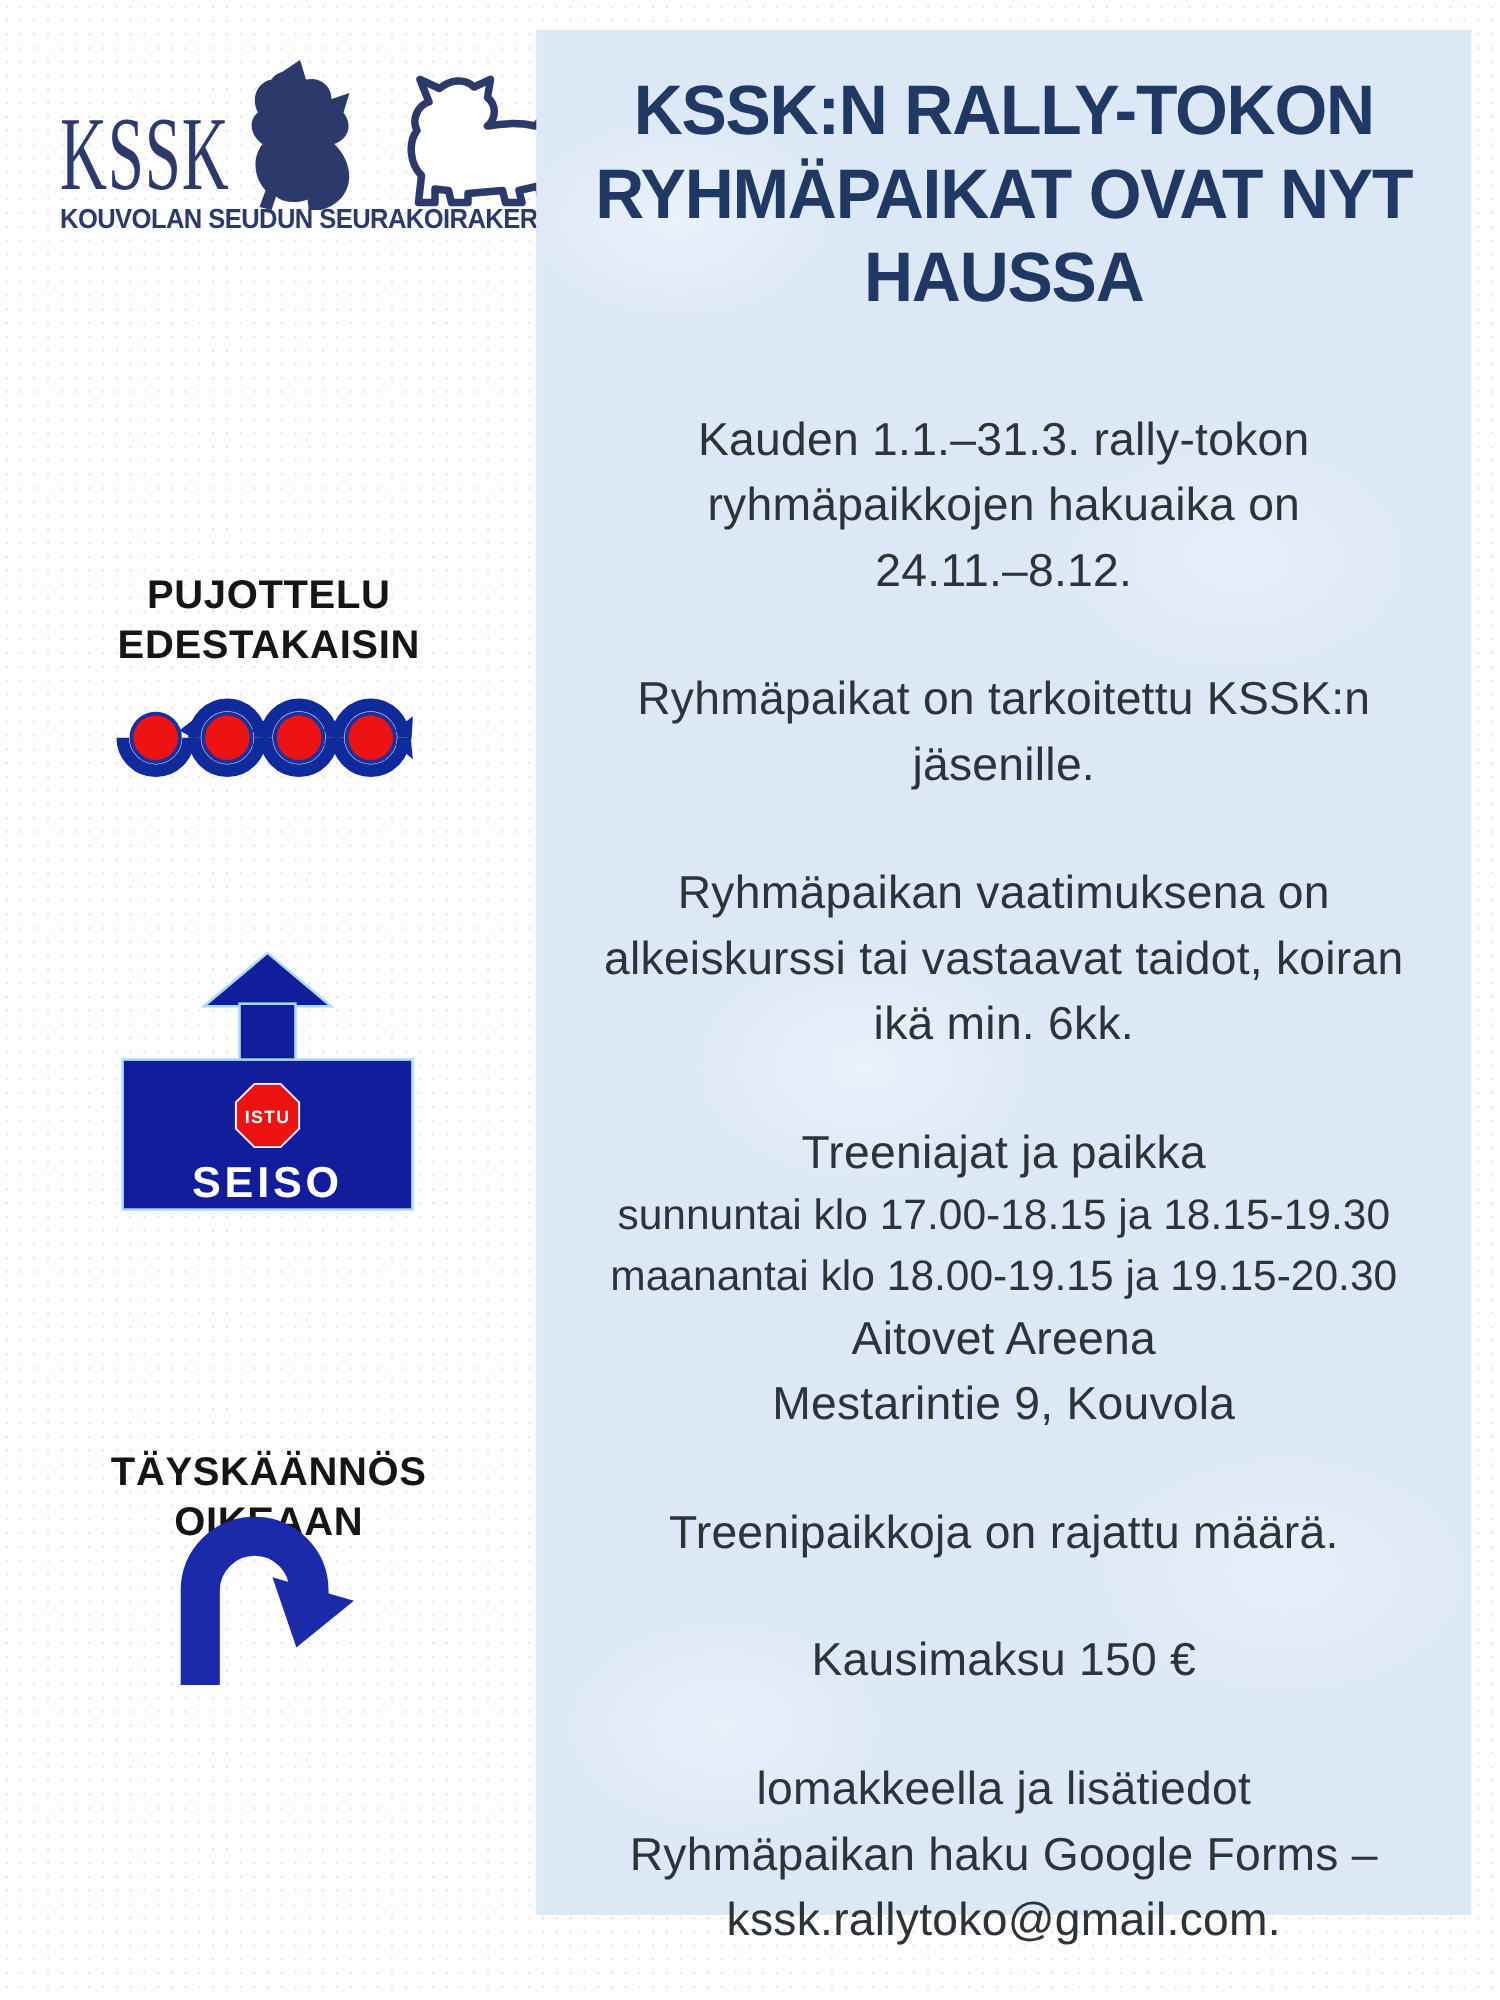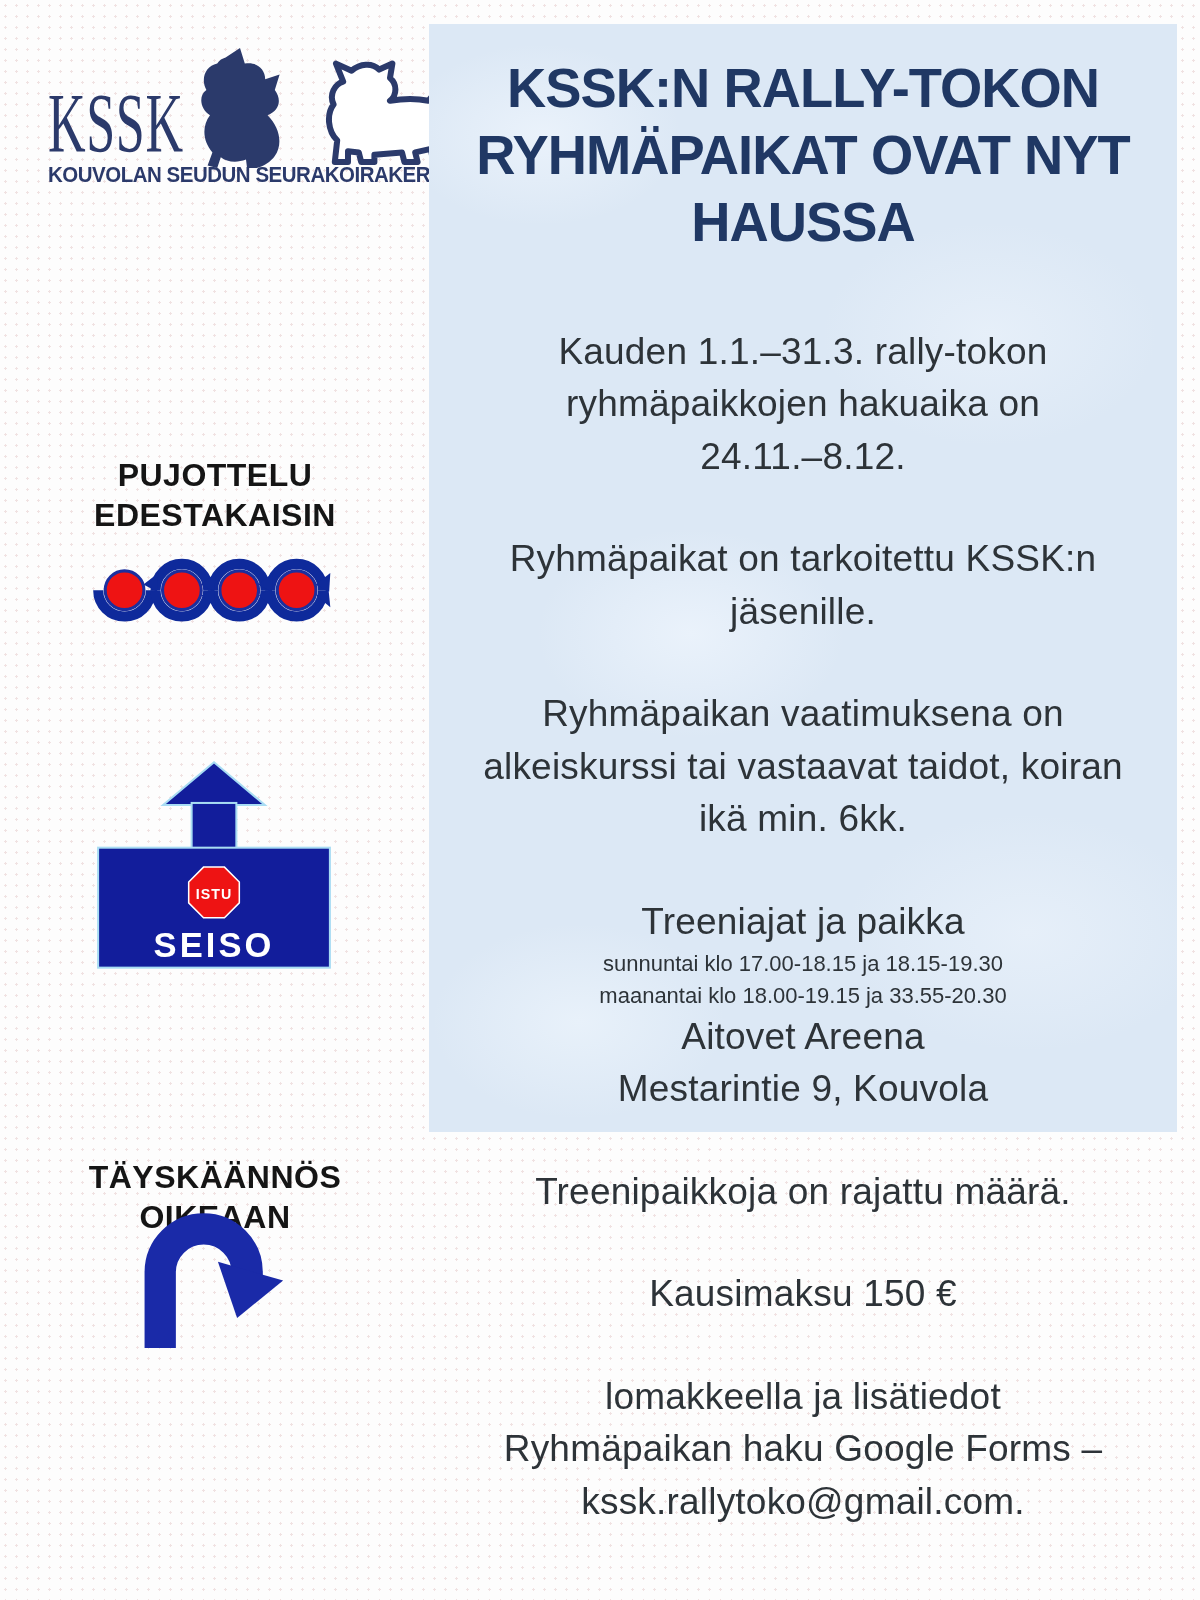--- a/index.html
+++ b/index.html
@@ -41,41 +41,41 @@
   .sign-title span{display:block;}
   .t-weave{top:455px;}
   .t-uturn{top:1122px;margin-top:35px;}
 
   .icon-weave{position:absolute;left:92px;top:543px;}
   .icon-stand{position:absolute;left:92px;top:760px;}
   .icon-uturn{position:absolute;left:115px;top:1192px;}
 
   
   .panel{
-    position:absolute;left:429px;top:24px;width:748px;height:1108px;
+    position:absolute;left:429px;top:24px;width:748px;height:1508px;
     box-sizing:border-box;padding:16px 22px;
     background-color:#dce8f5;
     background-image:
       radial-gradient(ellipse 200px 130px at 15% 10%, #eaf2fb 0%, rgba(234,242,251,0) 70%),
       radial-gradient(ellipse 240px 160px at 75% 28%, #e6eff9 0%, rgba(230,239,249,0) 70%),
       radial-gradient(ellipse 220px 150px at 35% 55%, #eaf2fb 0%, rgba(234,242,251,0) 70%),
       radial-gradient(ellipse 260px 170px at 80% 82%, #e6eff9 0%, rgba(230,239,249,0) 70%),
       radial-gradient(ellipse 210px 140px at 20% 90%, #e8f1fa 0%, rgba(232,241,250,0) 70%);
     text-align:center;
   }
   .poster-title{
     margin:14px 0 70px 0;
     font-weight:bold;font-size:56px;line-height:1.2;
     color:#203864;letter-spacing:-1px;
   }
   .poster-title span{display:block;transform:scaleX(0.97);transform-origin:center;}
   .para{margin:0 0 50px 0;font-size:37px;line-height:1.42;color:#2d3338;letter-spacing:0.2px;}
   .para:last-child{margin-bottom:0;}
   .line{display:block;}
-  .line-sm{font-size:22px;letter-spacing:0;white-space:nowrap;}
+  .line-sm{font-size:34px;letter-spacing:0;white-space:nowrap;}
 </style>
 </head>
 <body>
 
 <div class="page">
 
   <aside class="left-col">
 
     <div class="logo">
       <span class="logo-acronym">KSSK</span>
@@ -180,21 +180,21 @@
 
     <p class="para">
       <span class="line">Ryhmäpaikan vaatimuksena on</span>
       <span class="line">alkeiskurssi tai vastaavat taidot, koiran</span>
       <span class="line">ikä min. 6kk.</span>
     </p>
 
     <p class="para">
       <span class="line">Treeniajat ja paikka</span>
       <span class="line line-sm">sunnuntai klo 17.00-18.15 ja 18.15-19.30</span>
-      <span class="line line-sm">maanantai klo 18.00-19.15 ja 33.55-20.30</span>
+      <span class="line line-sm">maanantai klo 18.00-19.15 ja 19.15-20.30</span>
       <span class="line">Aitovet Areena</span>
       <span class="line">Mestarintie 9, Kouvola</span>
     </p>
 
     <p class="para">
       <span class="line">Treenipaikkoja on rajattu määrä.</span>
     </p>
 
     <p class="para">
       <span class="line">Kausimaksu 150 €</span>

